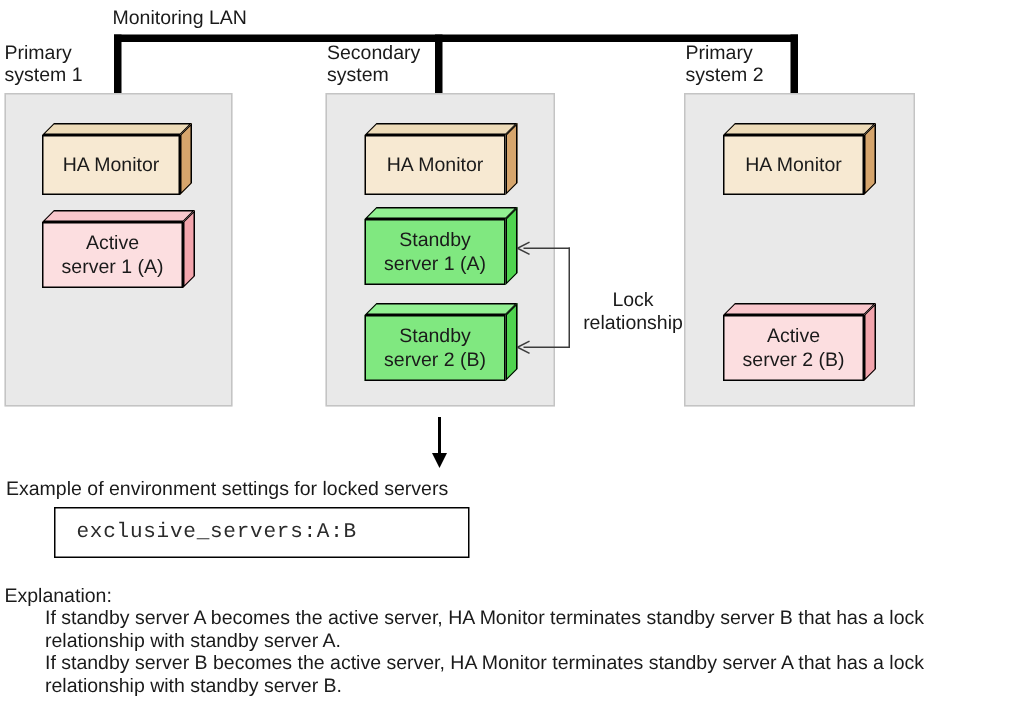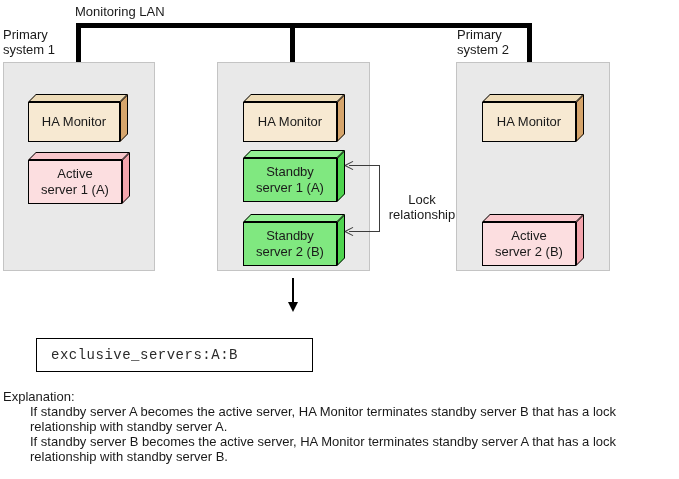--- a/index.html
+++ b/index.html
@@ -5,21 +5,21 @@
   html,body{margin:0;padding:0;background:#fff;}
   #stage{
     position:relative;width:679px;height:479px;background:#ffffff;
     font-family:"Liberation Sans", sans-serif;color:#1a1a1a;overflow:hidden;
   }
   .abs{position:absolute;}
   .lbl{font-size:13px;line-height:15px;white-space:pre-line;}
   .thick{background:#000;}
   .panel{background:#e9e9e9;border:1px solid #c4c4c4;box-sizing:border-box;}
   
-  .box3d{position:absolute;margin-top:12px;}
+  .box3d{position:absolute;}
   .b3d-top{position:absolute;left:4px;right:4px;top:0;height:8px;
     background:var(--top);border:1px solid #000;box-sizing:border-box;
     transform:skewX(-45deg);}
   .b3d-side{position:absolute;right:0;width:8px;top:4px;bottom:4px;
     background:var(--side);border:1px solid #000;box-sizing:border-box;
     transform:skewY(-45deg);}
   .b3d-front{position:absolute;left:0;right:8px;top:8px;bottom:0;
     background:var(--face);border:1px solid #000;box-sizing:border-box;}
   .b3d-label{position:absolute;left:0;right:8px;top:8px;bottom:0;
     display:flex;align-items:center;justify-content:center;text-align:center;
@@ -49,20 +49,22 @@
 <div id="stage">
 
   <div class="abs lbl" style="left:75px;top:4px;">Monitoring LAN</div>
   <div class="abs thick" style="left:76px;top:23px;width:456px;height:5px;"></div>
   <div class="abs thick" style="left:76px;top:23px;width:5px;height:39px;"></div>
   <div class="abs thick" style="left:290px;top:23px;width:5px;height:39px;"></div>
   <div class="abs thick" style="left:527px;top:23px;width:5px;height:39px;"></div>
 
   <div class="abs lbl" style="left:3px;top:27px;">Primary
 system 1</div>
+  <div class="abs lbl" style="left:218px;top:27px;">Secondary
+system</div>
   <div class="abs lbl" style="left:457px;top:27px;">Primary
 system 2</div>
 
   <div class="abs panel" style="left:3px;top:62px;width:152px;height:209px;"></div>
   <div class="abs panel" style="left:217px;top:62px;width:153px;height:209px;"></div>
   <div class="abs panel" style="left:456px;top:62px;width:154px;height:209px;"></div>
 
   <div class="box3d" style="left: 28px; top: 82px; width: 100px; height: 48px; --face: #f7e9d2; --top: #eddbb8; --side: #d6a56c;">
     <div class="b3d-top"></div>
     <div class="b3d-side"></div>
@@ -114,20 +116,21 @@
 
   <div class="abs bracket" style="left:349px;top:165px;width:31px;height:67px;"></div>
   <span class="chev" style="left:345px;top:159px;"></span>
   <span class="chev" style="left:345px;top:225px;"></span>
   <div class="abs lbl center" style="left:384px;top:179px;width:76px;margin-top:13px;">Lock
 relationship</div>
 
   <div class="abs dline" style="left:292px;top:278px;height:25px;"></div>
   <div class="abs dhead" style="left:288px;top:302px;"></div>
 
+  <div class="abs lbl" style="left:4px;top:318px;">Example of environment settings for locked servers</div>
   <div class="abs codebox" style="left:4px;top:338px;width:277px;height:34px;margin-left:32px;">
     <span class="code" style="padding-left:14px;">exclusive_servers:A:B</span>
   </div>
 
   <div class="abs lbl" style="left:3px;top:389px;text-align:center;">Explanation:</div>
   <div class="abs expl-body" style="left:30px;top:404px;width:645px;">If standby server A becomes the active server, HA Monitor terminates standby server B that has a lock
 relationship with standby server A.
 If standby server B becomes the active server, HA Monitor terminates standby server A that has a lock
 relationship with standby server B.</div>
 

